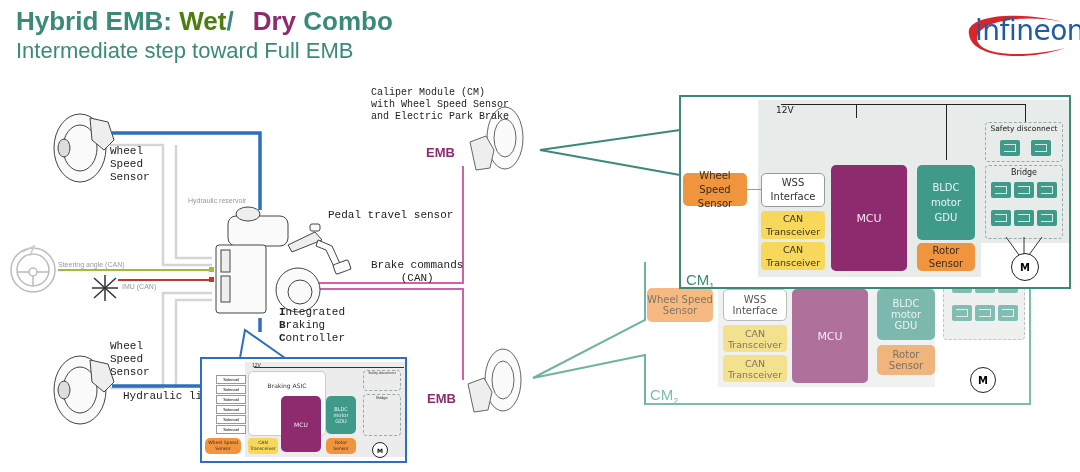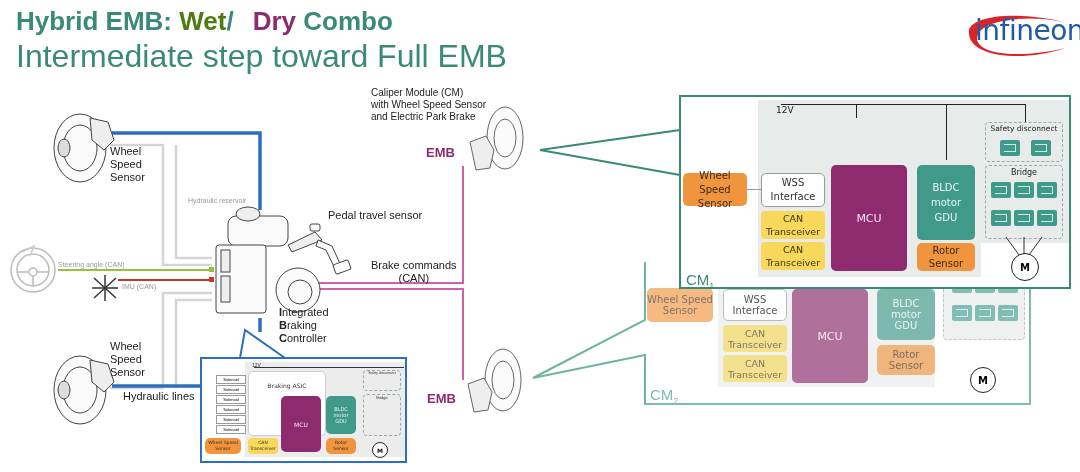--- a/index.html
+++ b/index.html
@@ -1,22 +1,22 @@
 <!DOCTYPE html>
 <html><head>
 <meta charset="utf-8">
 <style>
   html,body{margin:0;padding:0;background:#fff;}
   body{width:1080px;height:472px;position:relative;overflow:hidden;font-family:"Liberation Sans",sans-serif;}
   .abs{position:absolute;}
   .title{left:16px;top:6px;font-size:26px;font-weight:bold;color:#3a8a78;white-space:nowrap;}
-  .subtitle{left:16px;top:38px;font-size:32px;color:#3a8a78;white-space:nowrap;text-align:center;}
+  .subtitle{left:16px;top:38px;font-size:22px;color:#3a8a78;white-space:nowrap;text-align:center;}
   .wet{color:#4d7c0f;} .dry{color:#8e2b6e;margin-left:19px;}
   .logo{left:955px;top:6px;width:120px;height:56px;}
-  .lbl{font-size:11px;color:#222;line-height:13px;white-space:nowrap;}
+  .lbl{font-size:11px;color:#222;line-height:13px;white-space:nowrap;font-family:Liberation Mono, monospace;}
   .lbl-small{font-size:7px;color:#999;white-space:nowrap;}
   .emb{font-size:13px;font-weight:bold;color:#8e2b6e;}
   svg.bg{position:absolute;left:0;top:0;}
   
   .box{position:absolute;display:flex;align-items:center;justify-content:center;text-align:center;box-sizing:border-box;font-family:"DejaVu Sans",sans-serif;}
   .teal{background:#3f9a8a;color:#e8f5f2;border-radius:5px;}
   .mcu{background:#8e2b6e;color:#f5e6f0;border-radius:5px;}
   .orange{background:#f0953e;color:#3a2a1a;border-radius:5px;}
   .yellow{background:#f7d85a;color:#3a331a;border-radius:4px;}
   .white{background:#fff;border:1px solid #999;color:#333;border-radius:5px;}

